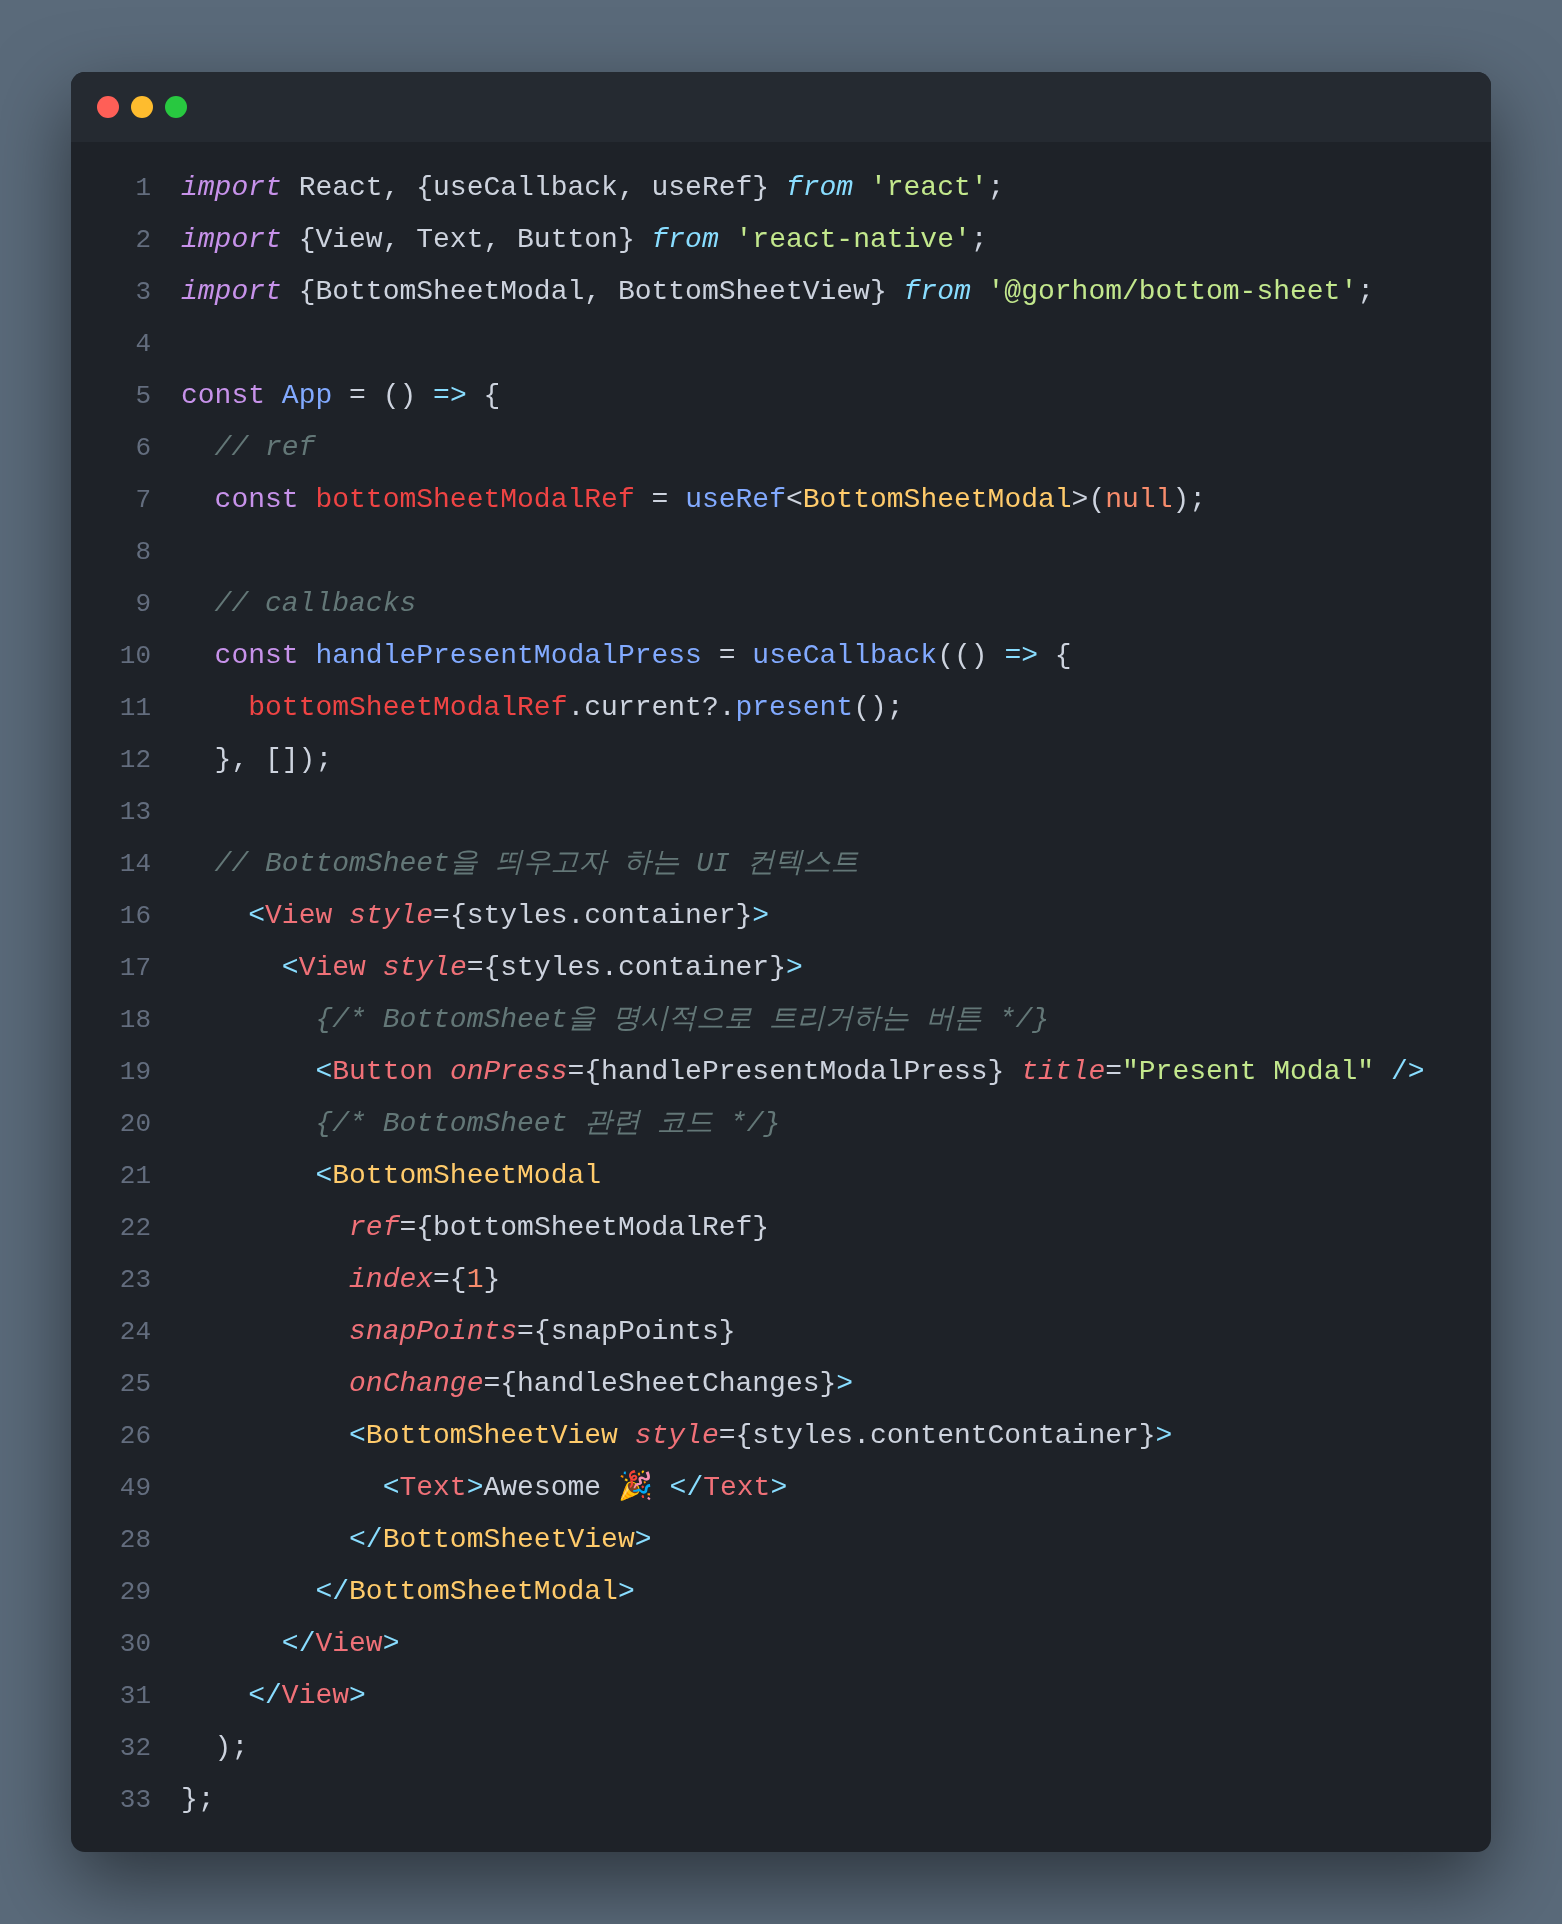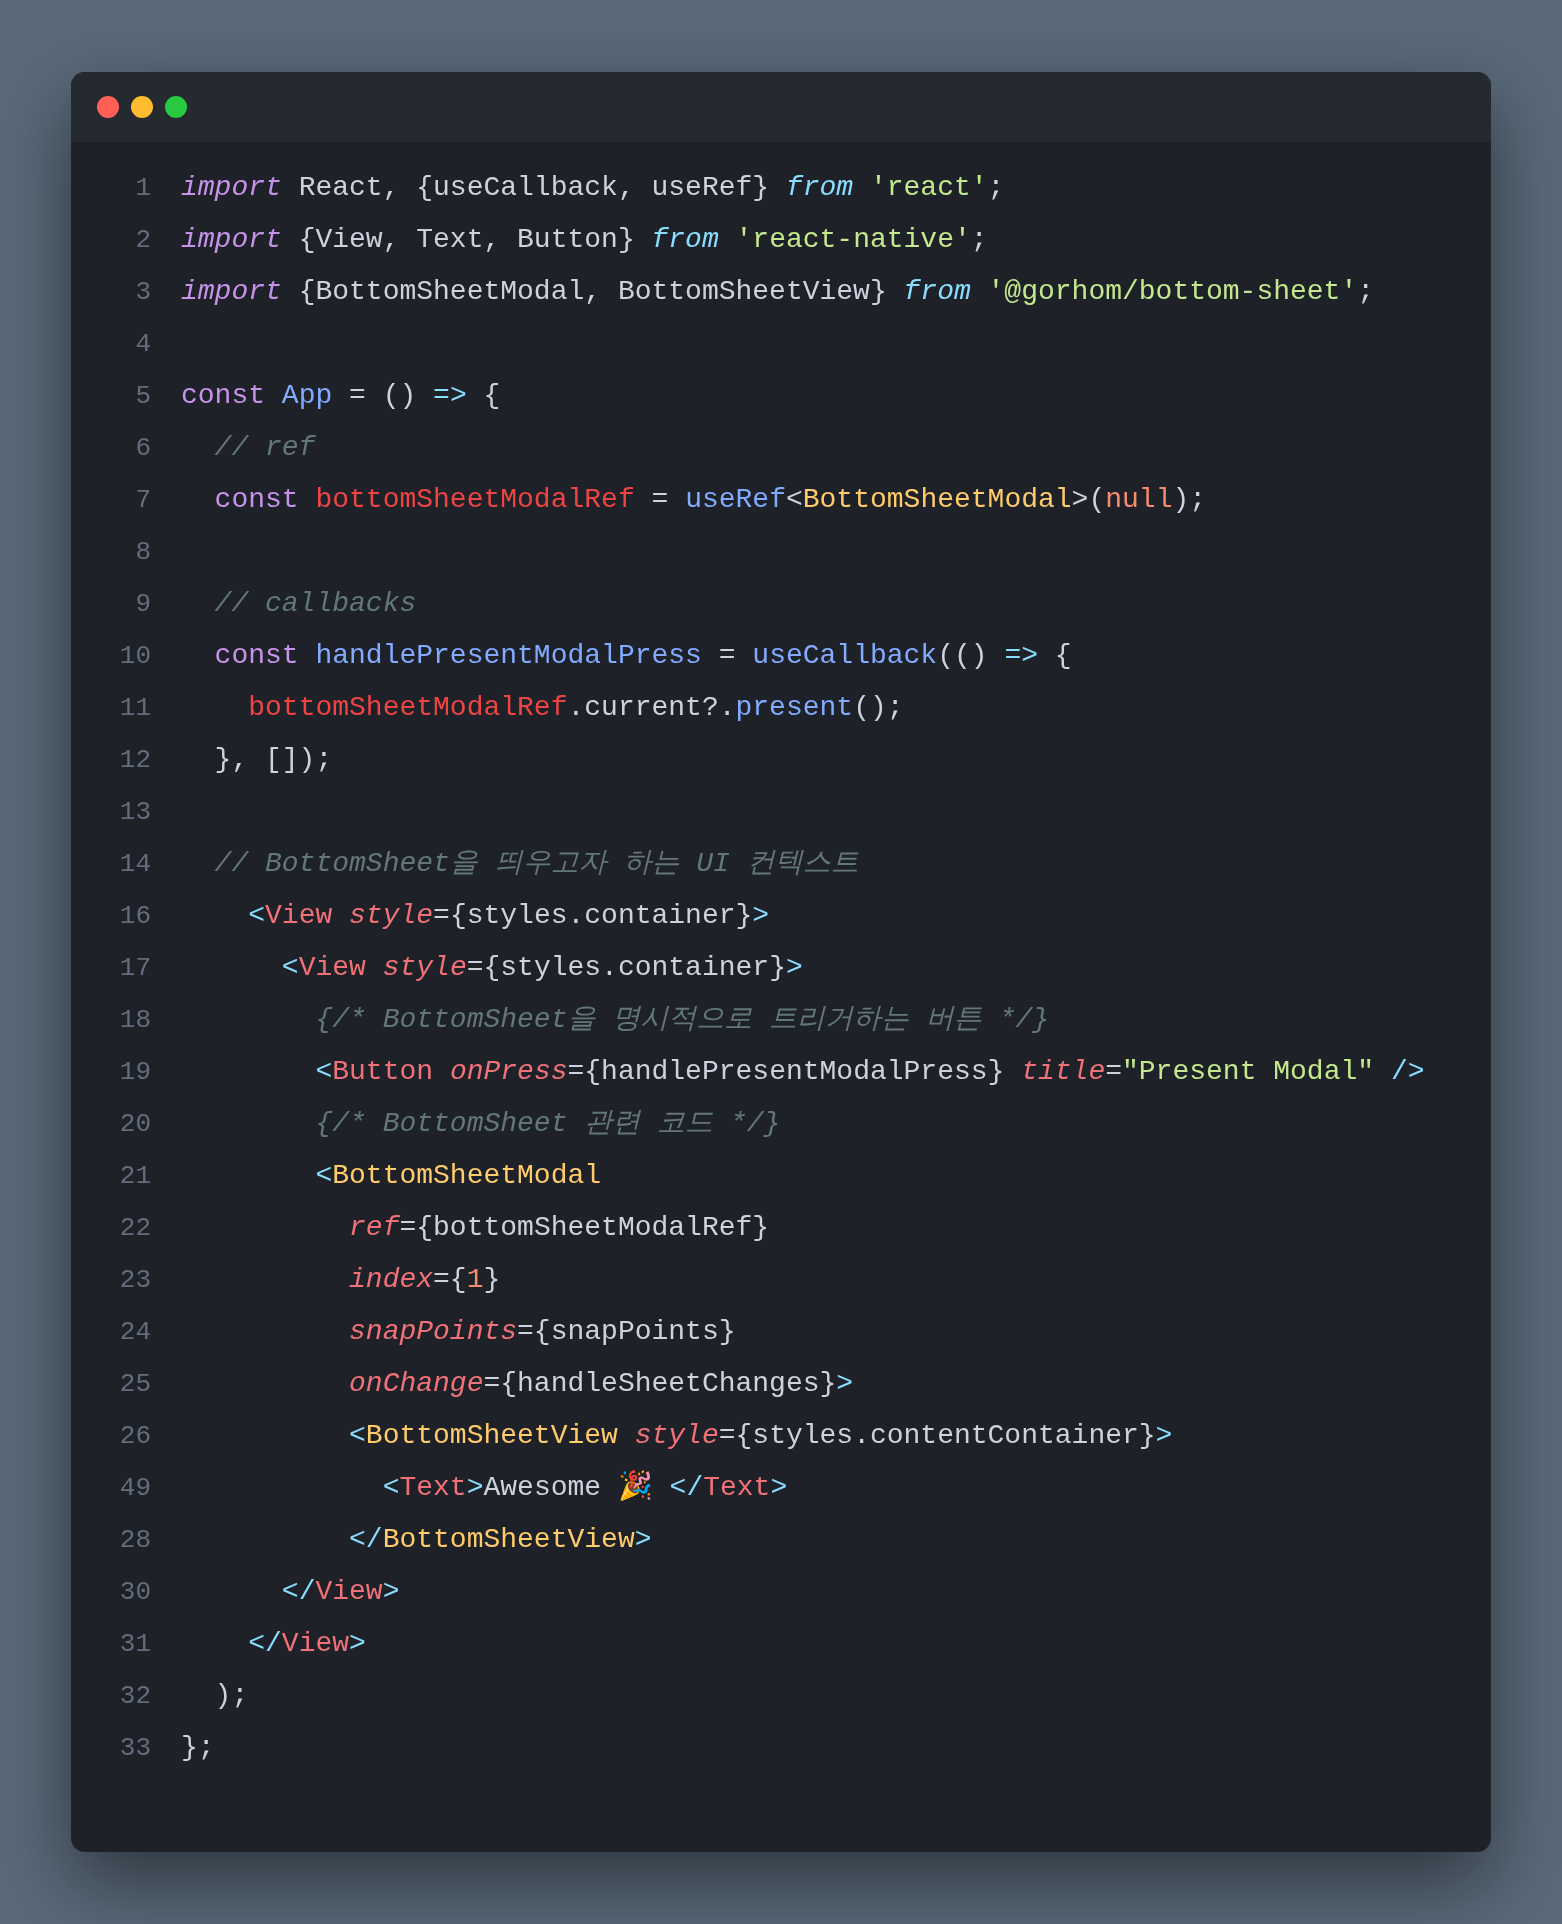--- a/index.html
+++ b/index.html
@@ -209,20 +209,24 @@
       </div>
       <div class="line">
         <span class="line-num">49</span>
         <span class="line-content"><span class="plain">            </span><span class="tag-bracket">&lt;</span><span class="tag-name">Text</span><span class="tag-bracket">&gt;</span><span class="plain">Awesome 🎉 </span><span class="tag-bracket">&lt;/</span><span class="tag-name">Text</span><span class="tag-bracket">&gt;</span></span>
       </div>
       <div class="line">
         <span class="line-num">28</span>
         <span class="line-content"><span class="plain">          </span><span class="tag-bracket">&lt;/</span><span class="tag-name-comp">BottomSheetView</span><span class="tag-bracket">&gt;</span></span>
       </div>
       <div class="line">
+        <span class="line-num">29</span>
+        <span class="line-content"><span class="plain">        </span><span class="tag-bracket">&lt;/</span><span class="tag-name-comp">BottomSheetModal</span><span class="tag-bracket">&gt;</span></span>
+      </div>
+      <div class="line">
         <span class="line-num">30</span>
         <span class="line-content"><span class="plain">      </span><span class="tag-bracket">&lt;/</span><span class="tag-name">View</span><span class="tag-bracket">&gt;</span></span>
       </div>
       <div class="line">
         <span class="line-num">31</span>
         <span class="line-content"><span class="plain">    </span><span class="tag-bracket">&lt;/</span><span class="tag-name">View</span><span class="tag-bracket">&gt;</span></span>
       </div>
       <div class="line">
         <span class="line-num">32</span>
         <span class="line-content"><span class="plain">  );</span></span>

